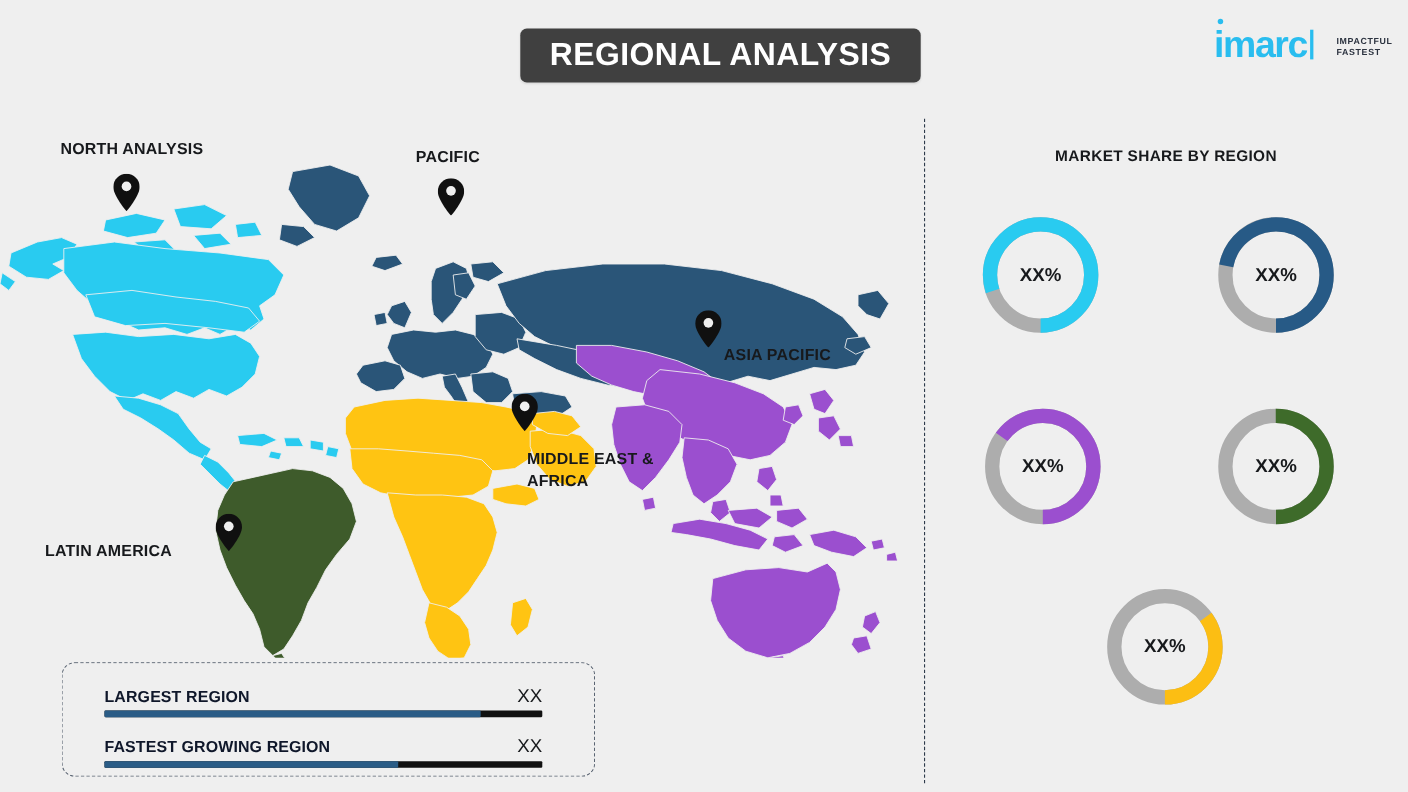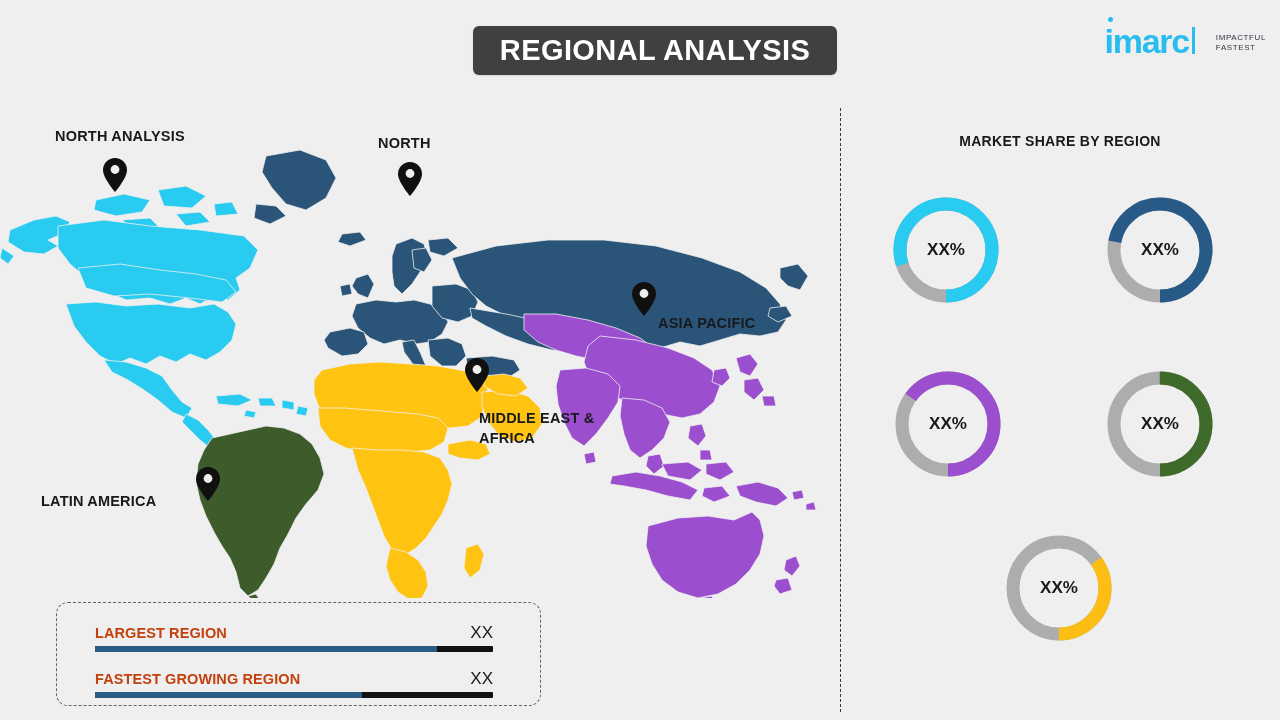--- a/index.html
+++ b/index.html
@@ -61,21 +61,21 @@
     background: #29BDEF;
     margin: 0 5px 2px 3px;
   }
   .logo-tag {
     display: flex; flex-direction: column;
     justify-content: flex-end;
     margin-bottom: 3px;
   }
   .logo-tag span {
     font-size: 8px;
-    font-weight: normal;
+    font-weight: bold;
     letter-spacing: 0.6px;
     color: #2c3340;
     line-height: 10px;
     padding-left: 16px;
   }
 
   
   .divider {
     position: absolute;
     left: 840px; top: 108px;
@@ -133,21 +133,21 @@
   .stat-row.r1 { top: 20px; }
   .stat-row.r2 { top: 66px; }
   .stat-head {
     display: flex; align-items: baseline;
     justify-content: space-between;
     margin-bottom: 3px;
   }
   .stat-label {
     font-size: 14.5px;
     font-weight: bold;
-    color: #c2410c;
+    color: #0f172a;
     letter-spacing: 0.1px;
     white-space: nowrap;
   }
   .stat-value {
     font-size: 17px;
     font-weight: normal;
     color: #17191c;
   }
   .bar-track {
     position: relative;
@@ -365,21 +365,21 @@
                  L750 462 L736 476 L718 486 L698 490 L678 484 L662 472 L652 456 L646 438 Z"></path>
         <path d="M700 490 L712 488 L714 496 L702 496 Z"></path>
 
         <path d="M786 452 L796 448 L800 458 L792 468 L784 462 Z"></path>
         <path d="M776 472 L788 470 L792 482 L780 486 L774 478 Z"></path>
       </g>
     </svg>
   </div>
 
   <div class="map-label lbl-na">NORTH ANALYSIS</div>
-  <div class="map-label lbl-eu">NORTH</div>
+  <div class="map-label lbl-eu">PACIFIC</div>
   <div class="map-label lbl-ap">ASIA PACIFIC</div>
   <div class="map-label lbl-mea">MIDDLE EAST &amp; AFRICA</div>
   <div class="map-label lbl-la">LATIN AMERICA</div>
 
   <div class="pin pin-na">
     <svg width="24" height="34" viewBox="0 0 24 34">
         <path d="M12 0C5.4 0 0 5.4 0 12c0 8.2 12 22 12 22s12-13.8 12-22C24 5.4 18.6 0 12 0z" fill="#101010"></path>
         <circle cx="12" cy="11.5" r="4.4" fill="#efefef"></circle>
       </svg>
   </div>

